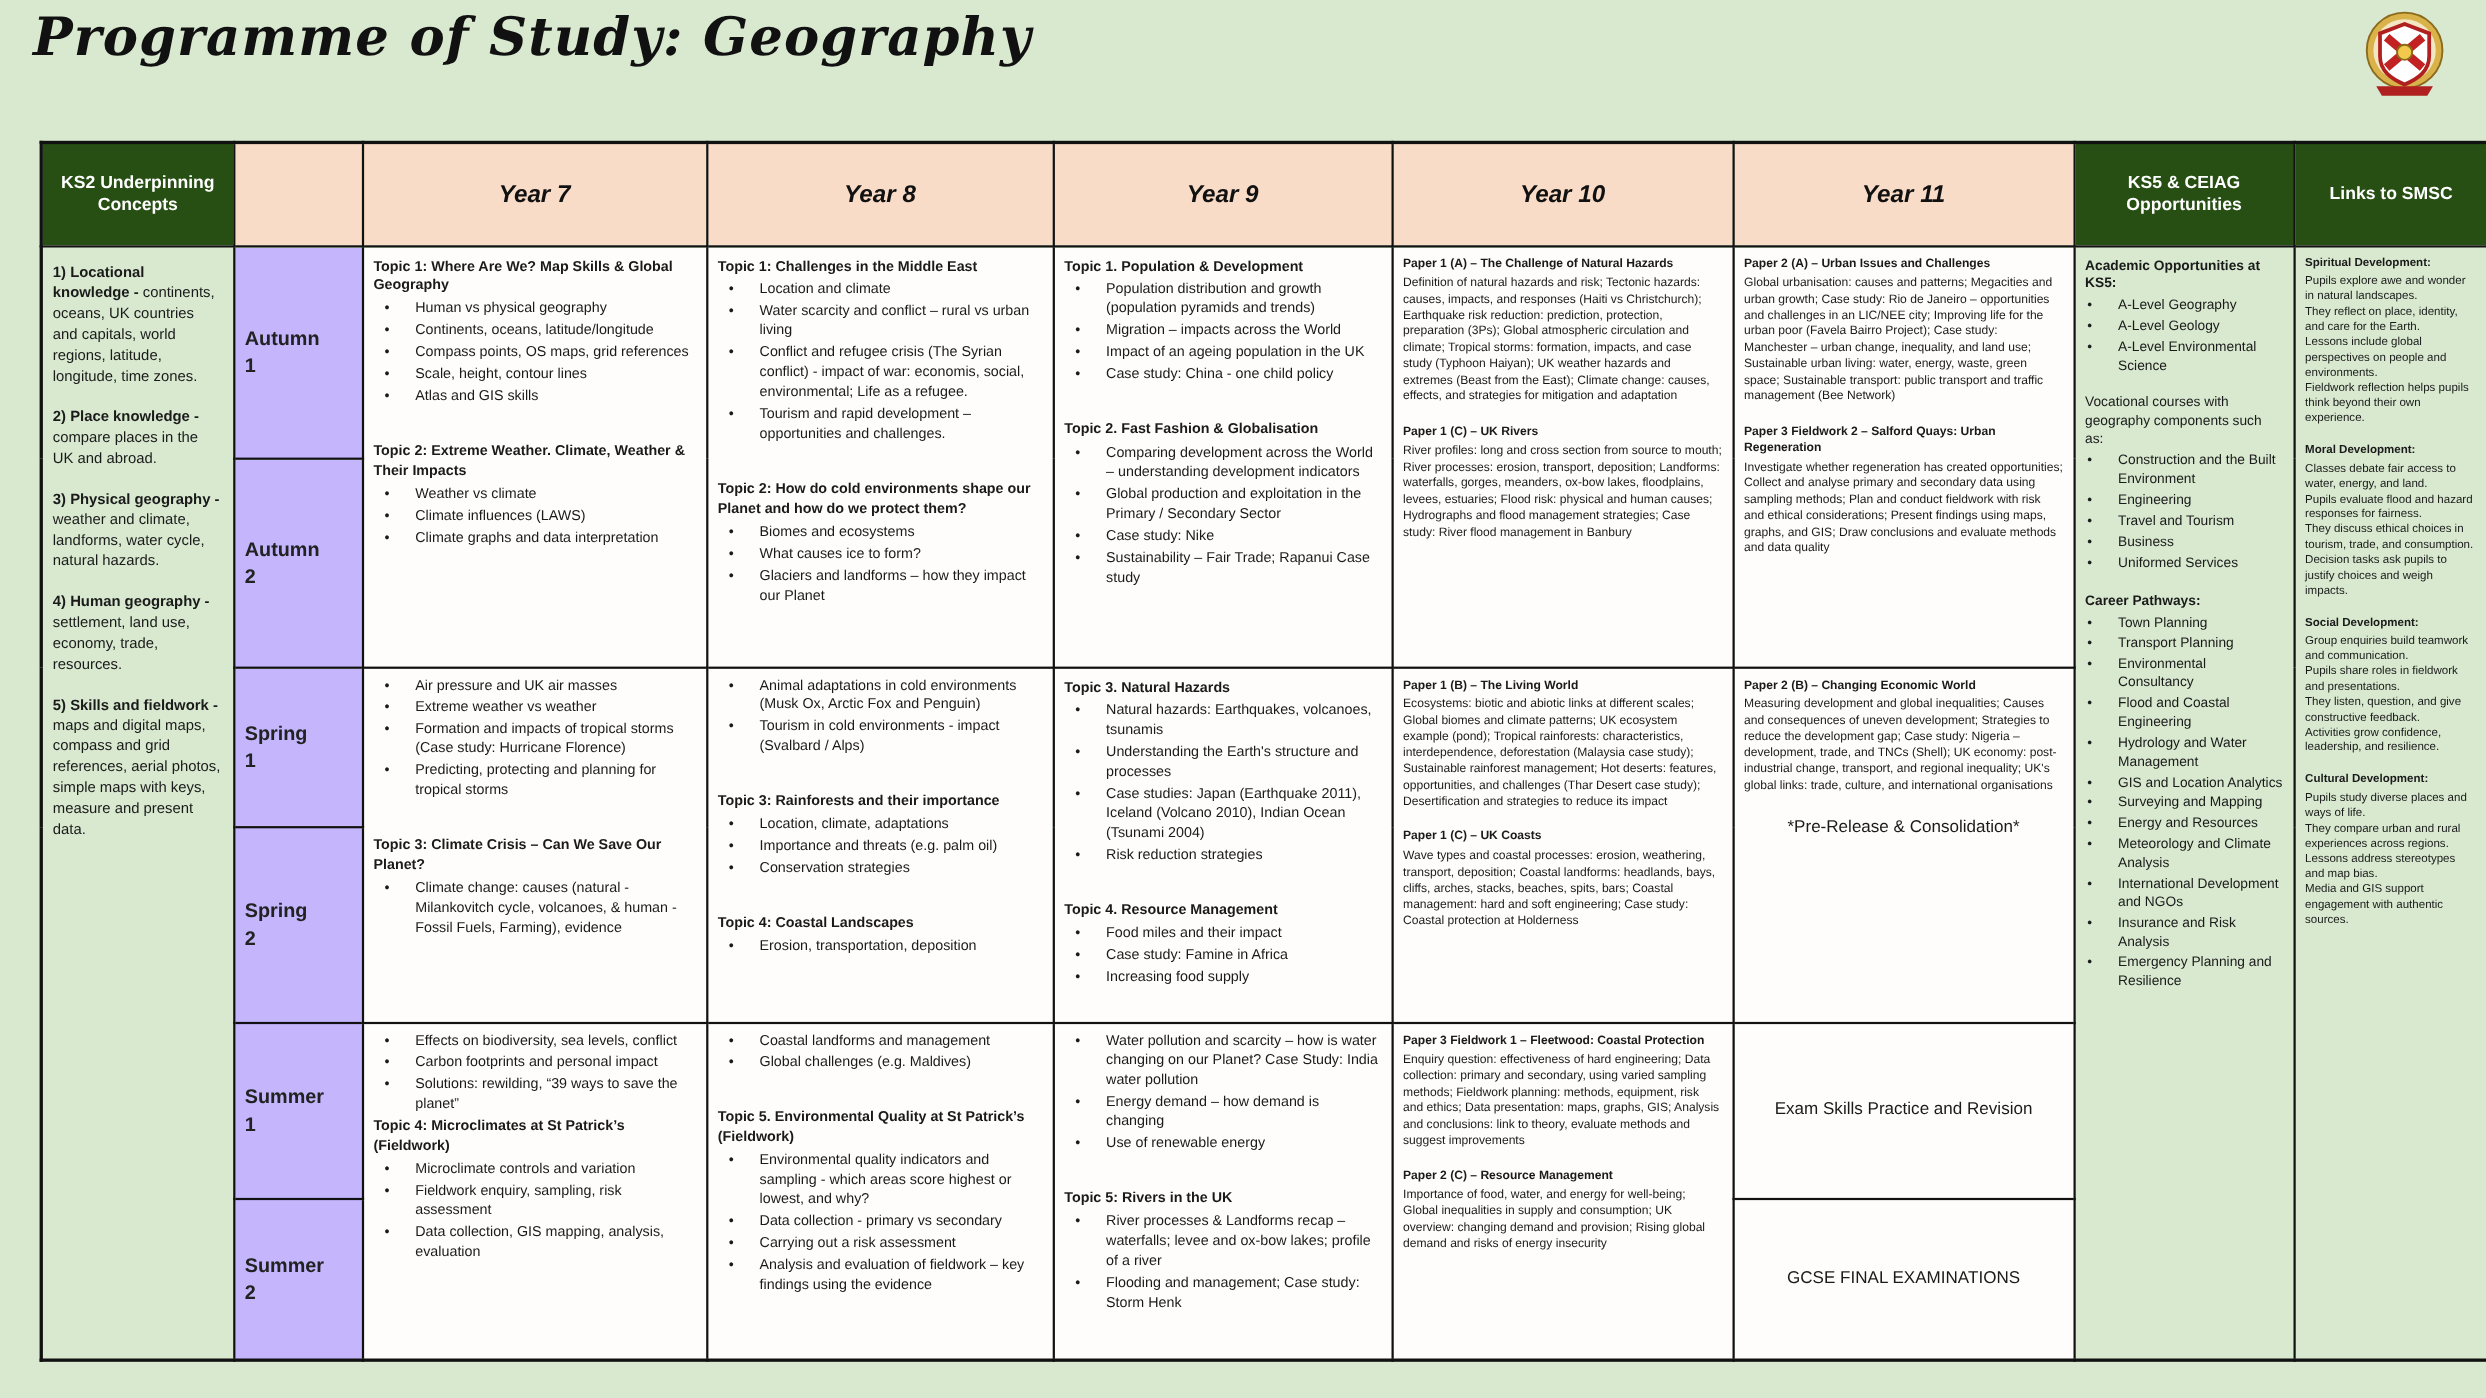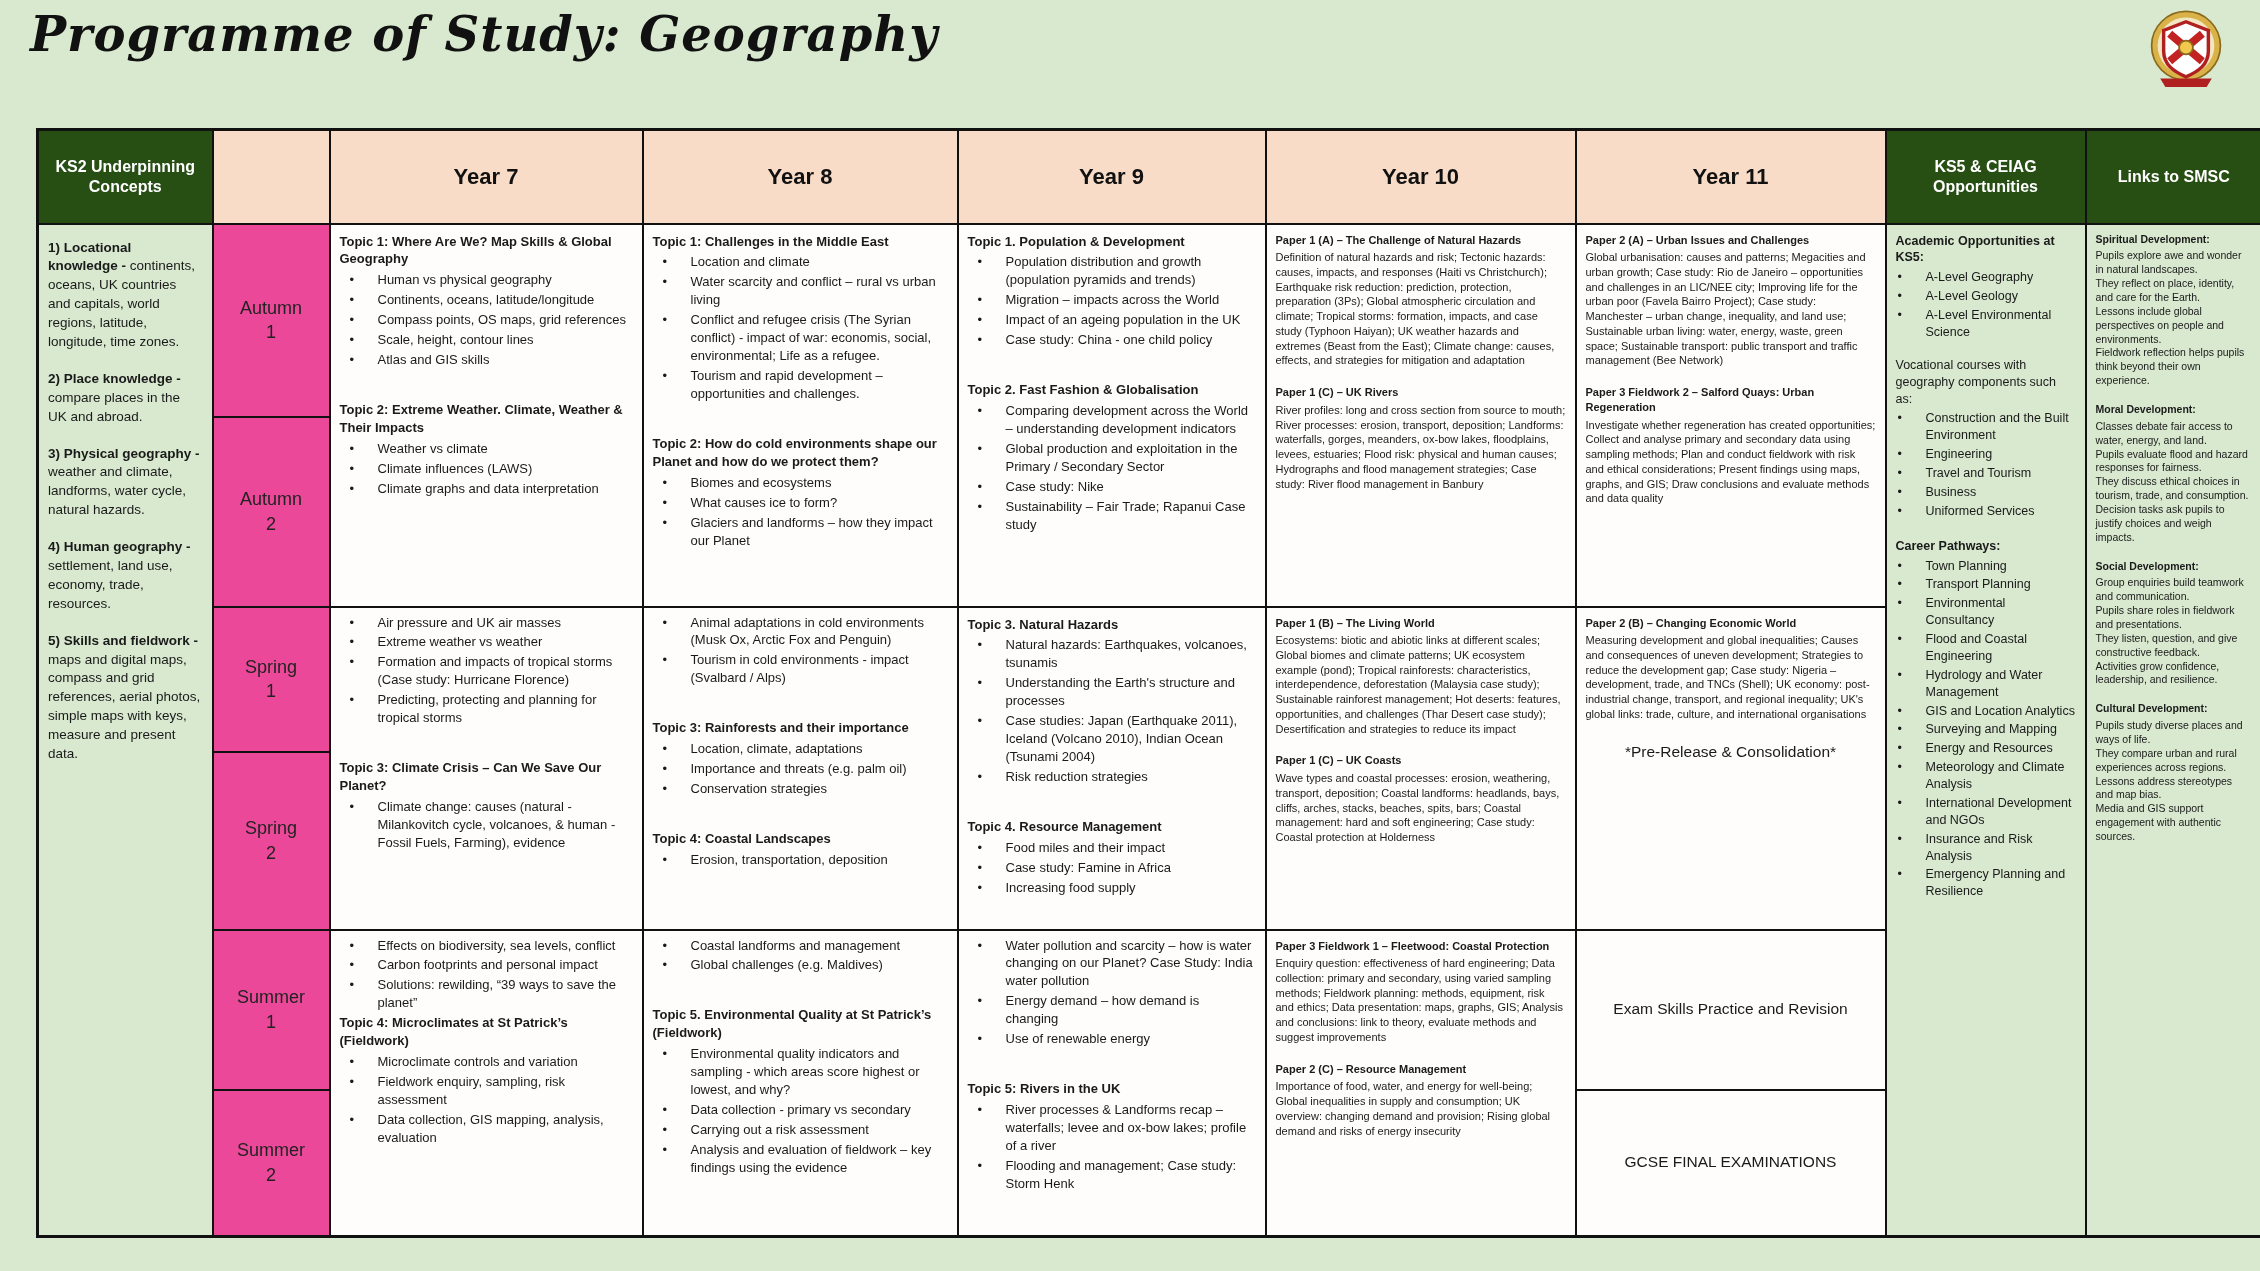--- a/index.html
+++ b/index.html
@@ -29,26 +29,26 @@
     vertical-align:top;
     padding:6px 9px;
     overflow:hidden;
     word-wrap:break-word;
   }
   .hdr-green{
     background:#274e13;color:#fff;font-weight:700;
     text-align:center;vertical-align:middle;font-size:16px;line-height:1.25;
   }
   .hdr-peach{
-    background:#f8dcc7;text-align:center;vertical-align:middle;
+    background:#f8dcc7;text-align:center;vertical-align:middle;font-style:italic;
   }
   .hdr-peach.yr{font-weight:700;font-size:22px;color:#111;}
   .term{
-    background:#ec4899;text-align:center;vertical-align:middle;
-    font-size:18px;line-height:1.35;white-space:pre-line;color:#222;
+    background:#c4b5fd;text-align:left;vertical-align:middle;
+    font-size:18px;line-height:1.35;white-space:pre-line;color:#222;font-weight:bold;
   }
   .cell-green{background:#d8e9cf;}
   .cell-white{background:#fffdfb;}
   .v-mid{vertical-align:middle;}
   
   .blk-h{font-weight:700;margin:2px 0 3px;}
   .blk-p{margin:0 0 3px;white-space:pre-line;}
   .blk-gap{height:24px;}
   ul.blk-ul{list-style:none;margin:0 0 2px;padding:0;}
   ul.blk-ul li{position:relative;padding-left:38px;margin:0 0 2px;}

